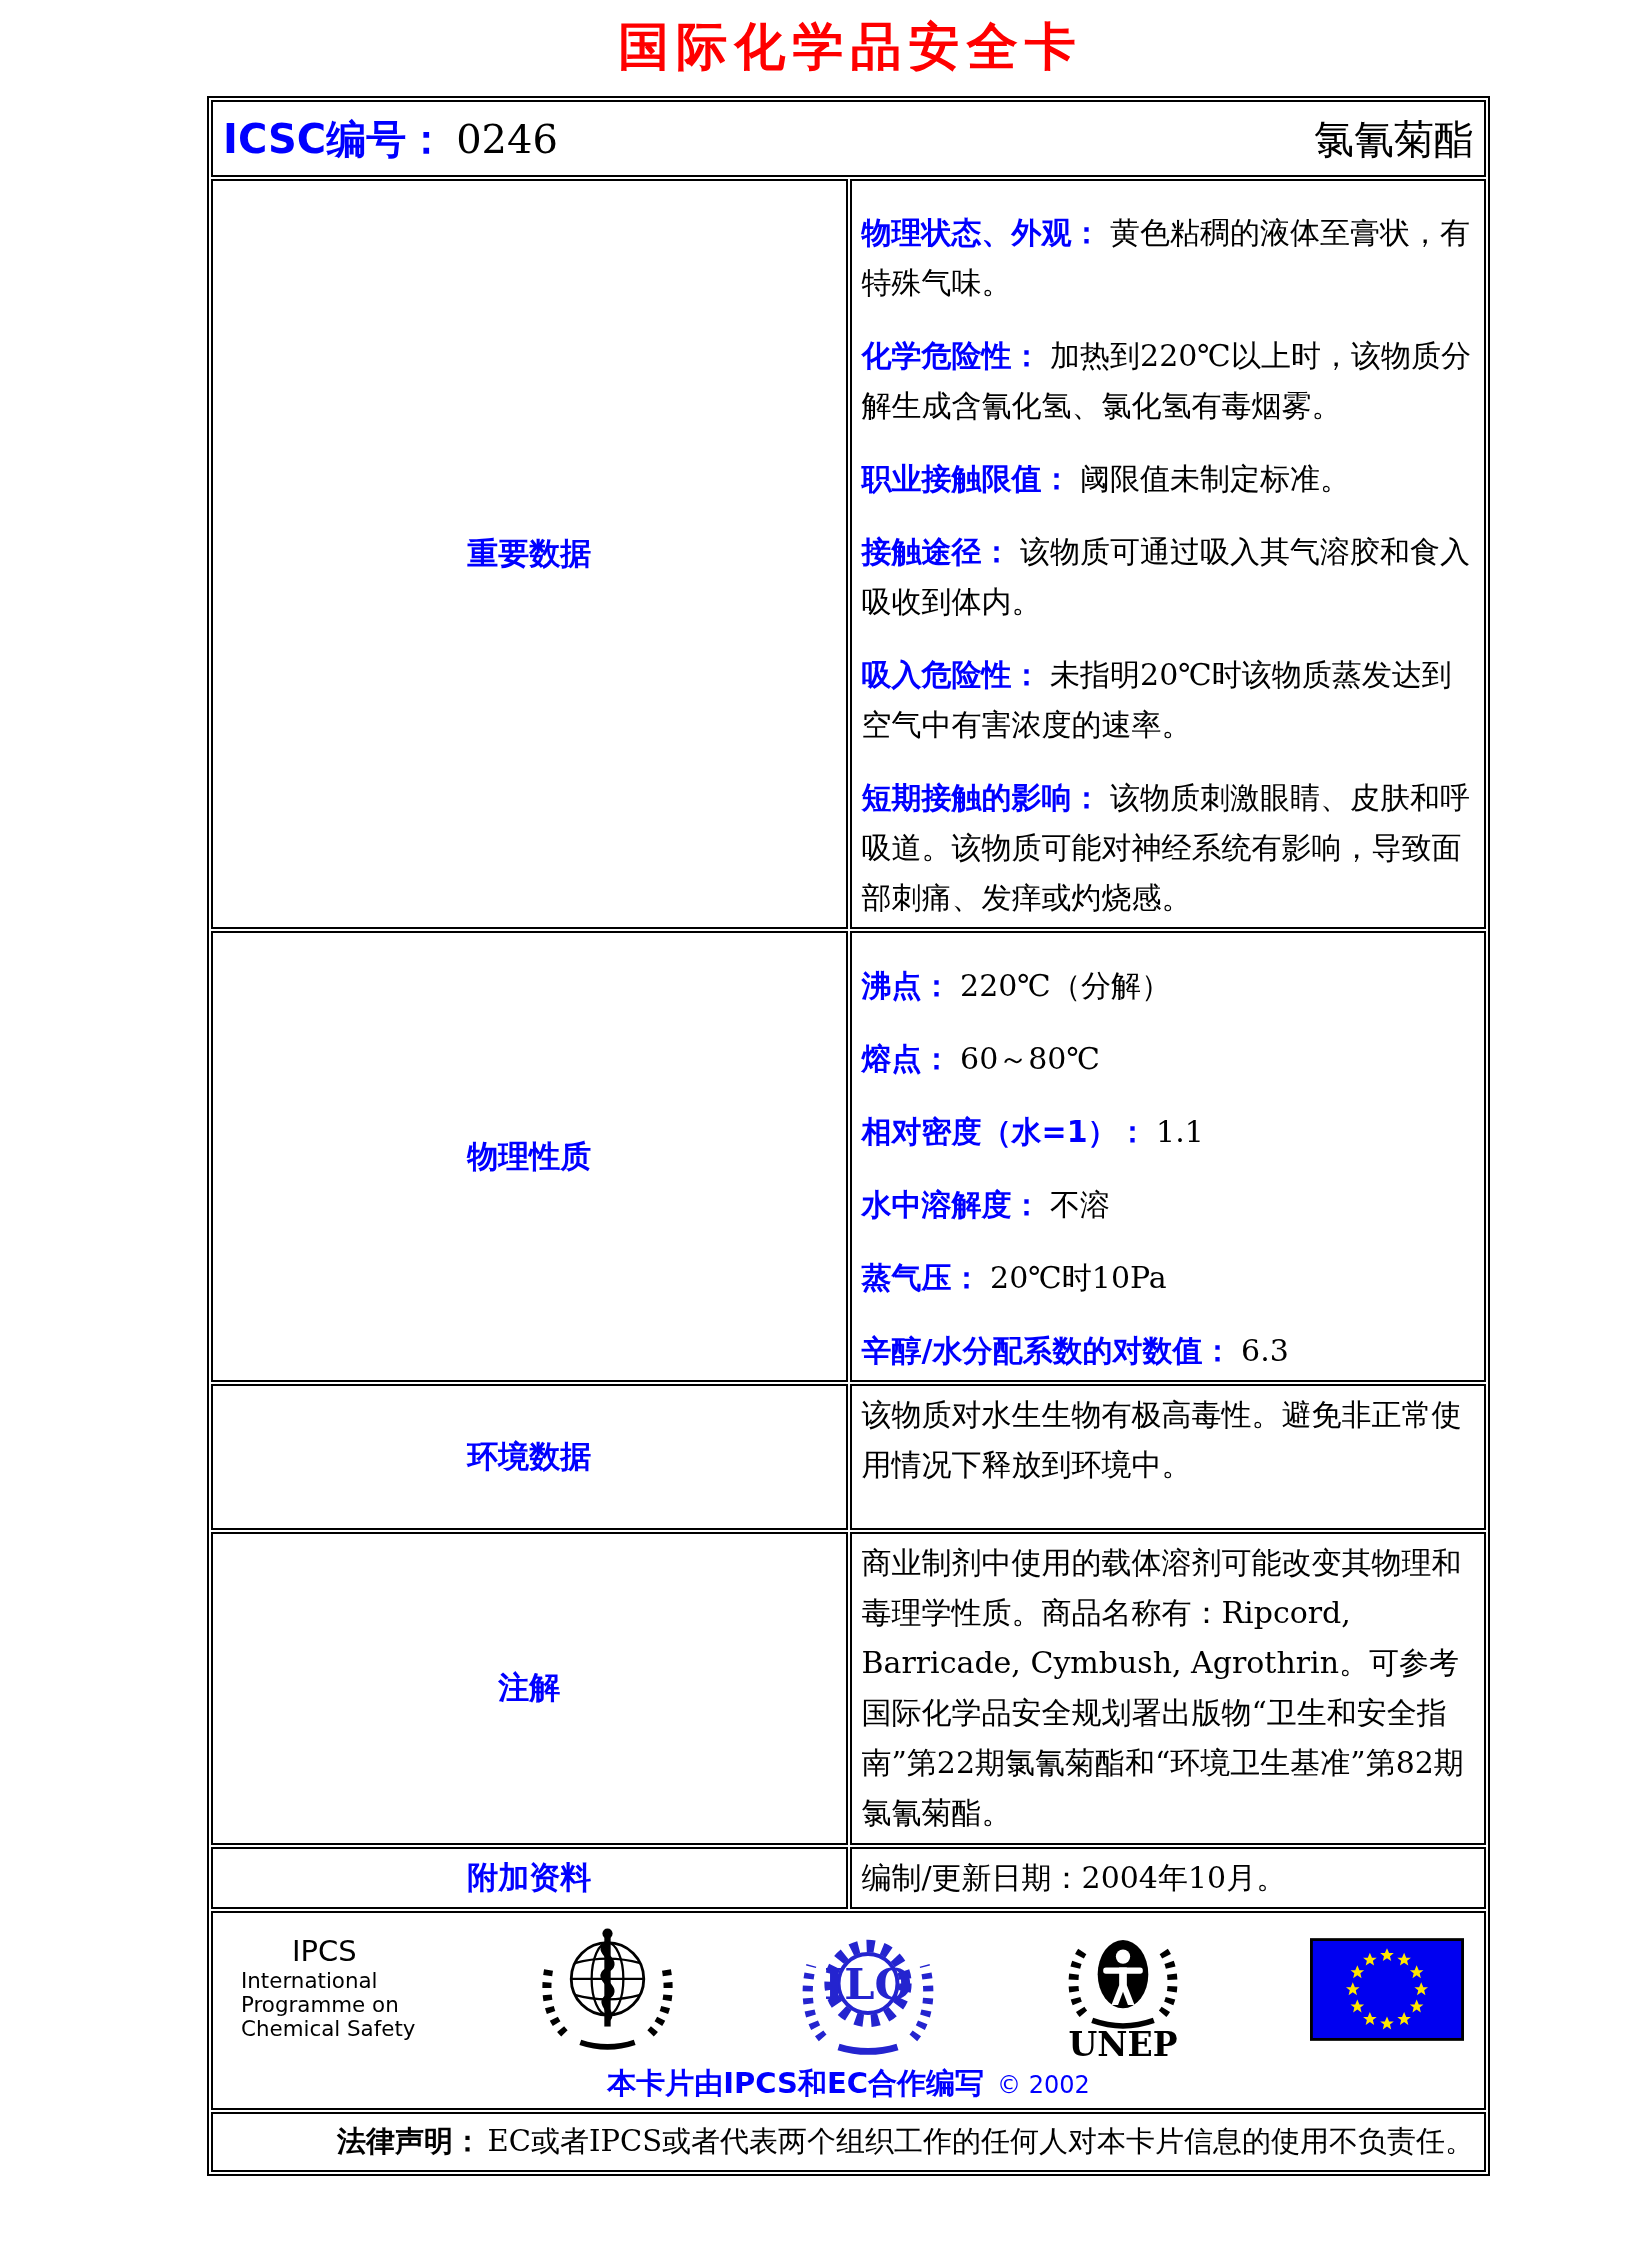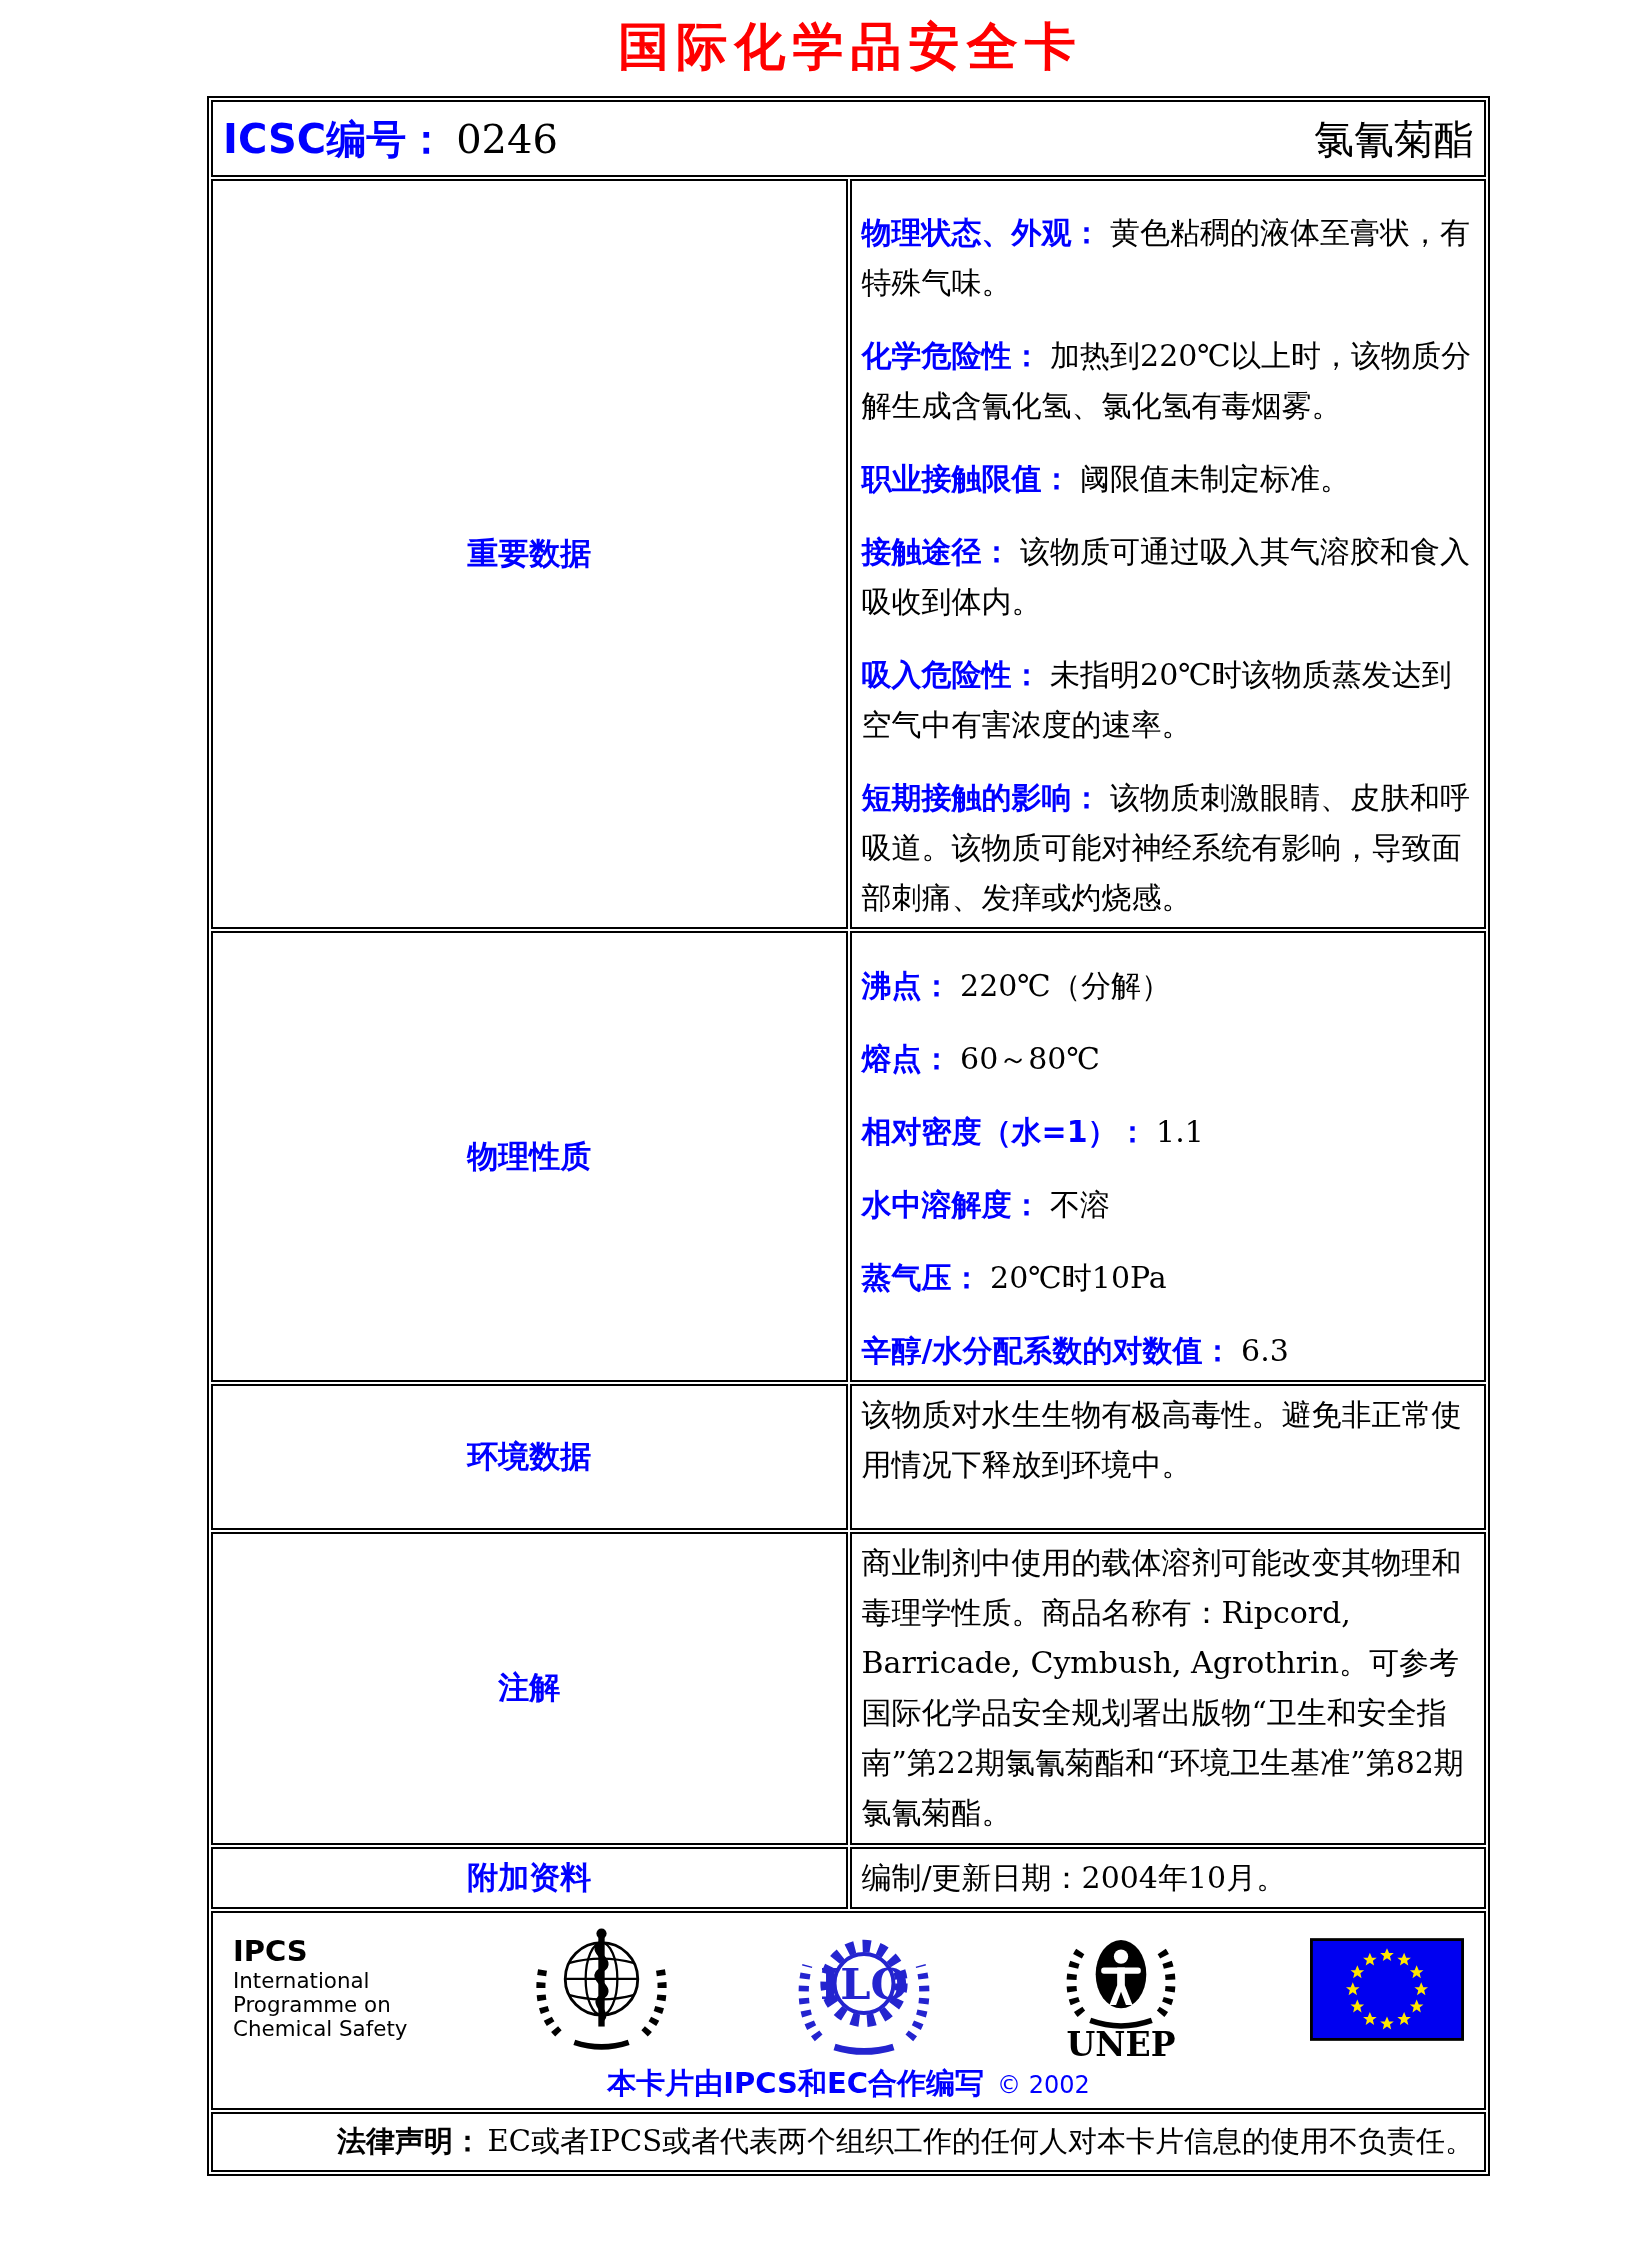--- a/index.html
+++ b/index.html
@@ -79,22 +79,22 @@
   .h-logos{ height: 199px; }
   .h-legal{ height: 60px; text-align: right; }
   .logos-cell { vertical-align: top; padding: 7.1px 20px 2.9px 20px; }
   .logos-flex {
     display: flex;
     align-items: center;
     justify-content: space-between;
     height: 139px;
   }
   .ipcs-block { line-height: 24px; color: #000; }
-  .ipcs-acronym { font-size: 29px; font-weight: bold; display: block; margin-bottom: 5.7px; }
-  .ipcs-line { font-size: 21.4px; display: block; }
+  .ipcs-acronym { font-size: 29px; font-weight: normal; display: block; margin-bottom: 5.7px; text-align: center; }
+  .ipcs-line { font-size: 21.4px; display: block; margin-left: 8px; }
   .unep-wrap { text-align: center; }
   .credit-line {
     text-align: center;
     margin-top: 4.3px;
     color: #0000ff;
     font-size: 29px;
     font-weight: bold;
   }
   .credit-copy { font-size: 24px; font-weight: normal; margin-left: 13px; }
   .legal-cell {

